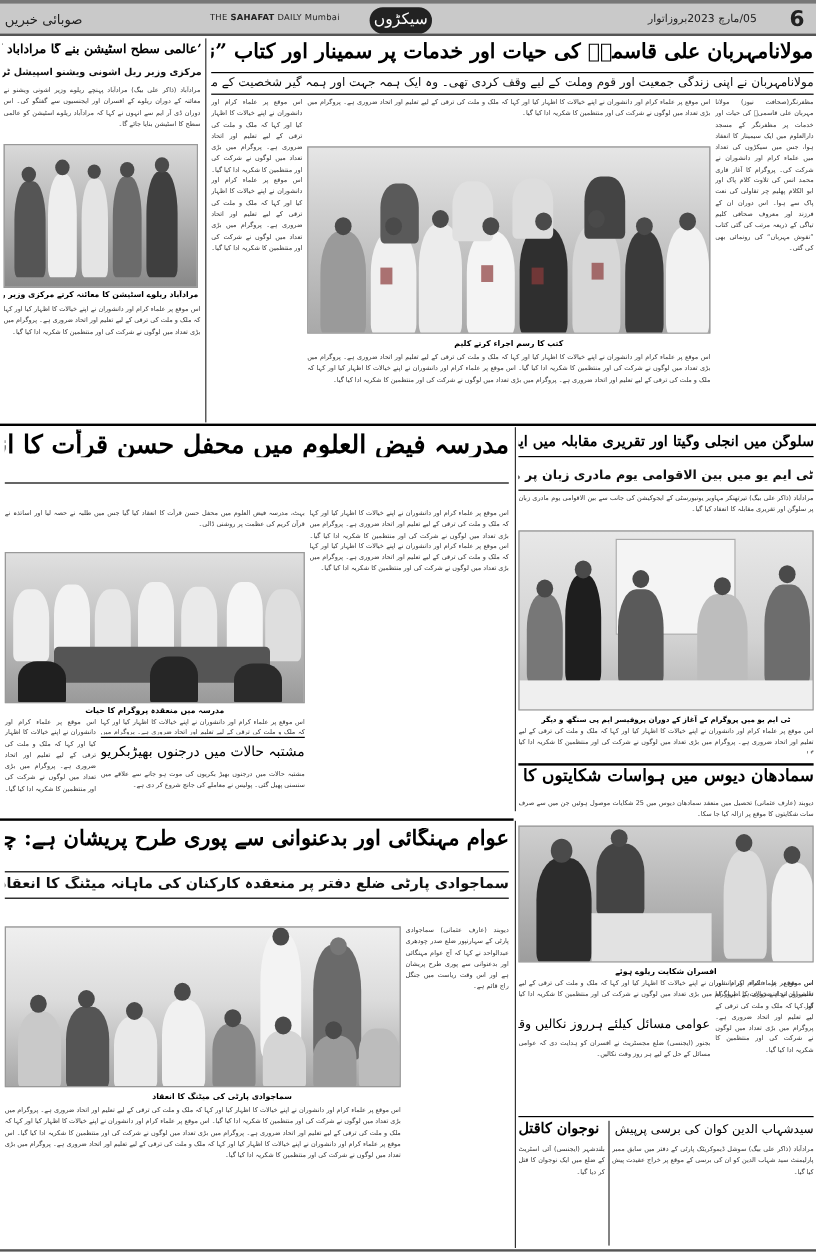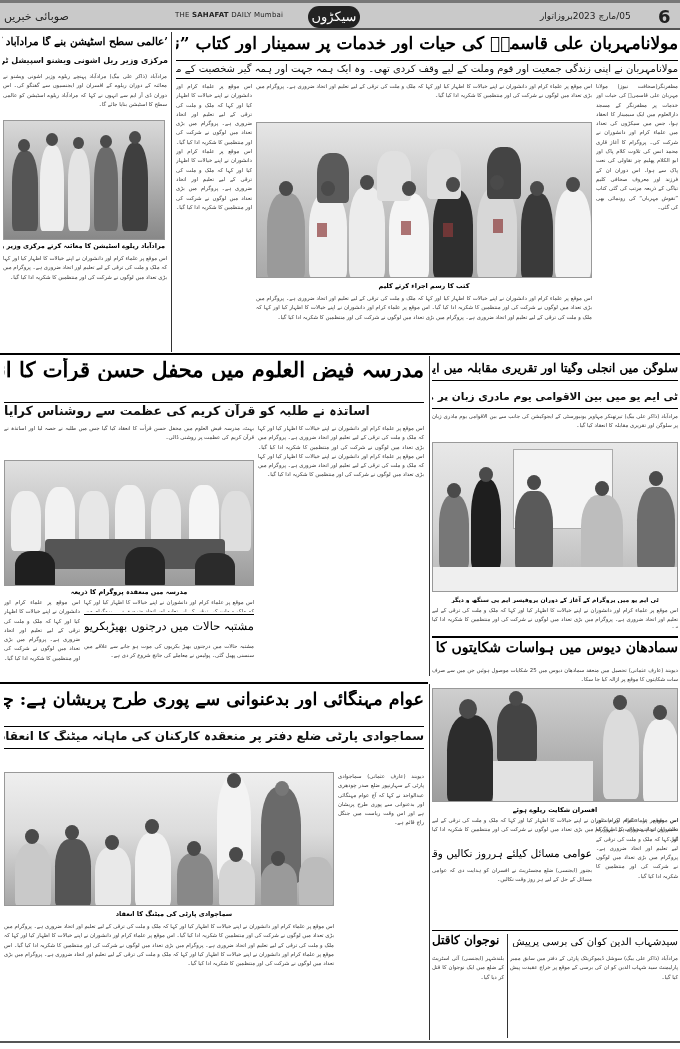--- a/index.html
+++ b/index.html
@@ -108,38 +108,37 @@
   </div>
   <div class="abs caption rtl" style="left:84px;top:250px;width:336px;">کتب کا رسم اجراء کرتے کلیم</div>
   <div class="abs col" style="left:84px;top:262px;width:336px;height:54px;"><span>اس موقع پر علماء کرام اور دانشوران نے اپنے خیالات کا اظہار کیا اور کہا کہ ملک و ملت کی ترقی کے لیے تعلیم اور اتحاد ضروری ہے۔ پروگرام میں بڑی تعداد میں لوگوں نے شرکت کی اور منتظمین کا شکریہ ادا کیا گیا۔ </span><span>اس موقع پر علماء کرام اور دانشوران نے اپنے خیالات کا اظہار کیا اور کہا کہ ملک و ملت کی ترقی کے لیے تعلیم اور اتحاد ضروری ہے۔ پروگرام میں بڑی تعداد میں لوگوں نے شرکت کی اور منتظمین کا شکریہ ادا کیا گیا۔ </span></div>
 </div>
 
 <div class="abs rule" style="left:0;top:353px;width:680px;height:2px;"></div>
 
 <div class="abs" style="left:0;top:356px;width:428px;height:240px;">
   <div class="abs hl rtl" style="left:4px;top:2px;width:420px;font-size:21px;">مدرسہ فیض العلوم میں محفل حسن قرأت کا انعقاد</div>
   <div class="abs rule" style="left:4px;top:46px;width:420px;"></div>
-  <div class="abs sub rtl" style="left:4px;top:48px;width:420px;font-size:12.5px;font-weight:bold;">اساتذہ نے طلبہ کو قرآن کریم کی عظمت سے روشناس کرایا</div>
   <div class="abs col" style="left:4px;top:68px;width:250px;height:34px;">بہٹ، مدرسہ فیض العلوم میں محفل حسن قرأت کا انعقاد کیا گیا جس میں طلبہ نے حصہ لیا اور اساتذہ نے قرآن کریم کی عظمت پر روشنی ڈالی۔</div>
   <div class="abs col" style="left:258px;top:68px;width:166px;height:168px;"><span>اس موقع پر علماء کرام اور دانشوران نے اپنے خیالات کا اظہار کیا اور کہا کہ ملک و ملت کی ترقی کے لیے تعلیم اور اتحاد ضروری ہے۔ پروگرام میں بڑی تعداد میں لوگوں نے شرکت کی اور منتظمین کا شکریہ ادا کیا گیا۔ </span><span>اس موقع پر علماء کرام اور دانشوران نے اپنے خیالات کا اظہار کیا اور کہا کہ ملک و ملت کی ترقی کے لیے تعلیم اور اتحاد ضروری ہے۔ پروگرام میں بڑی تعداد میں لوگوں نے شرکت کی اور منتظمین کا شکریہ ادا کیا گیا۔ </span></div>
   <div class="abs photo" style="left:4px;top:104px;width:250px;height:126px;">
     <div class="bg" style="background:linear-gradient(180deg,#e0e0e0 0%,#c4c4c4 45%,#9a9a9a 100%);"></div>
     <div class="fig" style="left:6px;top:30px;width:30px;height:60px;background:#eee;"></div>
     <div class="fig" style="left:40px;top:26px;width:30px;height:62px;background:#f2f2f2;"></div>
     <div class="fig" style="left:74px;top:30px;width:30px;height:60px;background:#e7e7e7;"></div>
     <div class="fig" style="left:110px;top:24px;width:30px;height:62px;background:#f0f0f0;"></div>
     <div class="fig" style="left:146px;top:28px;width:30px;height:60px;background:#eaeaea;"></div>
     <div class="fig" style="left:184px;top:24px;width:30px;height:62px;background:#f5f5f5;"></div>
     <div class="fig" style="left:216px;top:30px;width:30px;height:60px;background:#dedede;"></div>
     <div class="abs" style="left:40px;top:78px;width:180px;height:30px;background:#555;border-radius:4px;"></div>
     <div class="fig" style="left:10px;top:90px;width:40px;height:36px;background:#1f1f1f;"></div>
     <div class="fig" style="left:120px;top:86px;width:40px;height:40px;background:#262626;"></div>
     <div class="fig" style="left:190px;top:92px;width:40px;height:34px;background:#2b2b2b;"></div>
   </div>
-  <div class="abs caption rtl" style="left:4px;top:232px;width:250px;">مدرسہ میں منعقدہ پروگرام کا ذریعہ</div>
+  <div class="abs caption rtl" style="left:4px;top:232px;width:250px;">مدرسہ میں منعقدہ پروگرام کا حیات</div>
 </div>
 
 <div class="abs vrule" style="left:429px;top:356px;height:320px;"></div>
 
 <div class="abs" style="left:430px;top:356px;width:250px;height:280px;">
   <div class="abs hl rtl" style="left:2px;top:6px;width:246px;font-size:12px;">سلوگن میں انجلی وگیتا اور تقریری مقابلہ میں ایشیکا نے اول مقام حاصل کیا</div>
   <div class="abs rule" style="left:2px;top:24px;width:246px;"></div>
   <div class="abs sub rtl" style="left:2px;top:34px;width:246px;font-size:10.5px;font-weight:bold;">ٹی ایم یو میں بین الاقوامی یوم مادری زبان پر منعقد ہوا سلوگن اور تقریری مقابلہ</div>
   <div class="abs rule" style="left:2px;top:52px;width:246px;"></div>
   <div class="abs col" style="left:2px;top:56px;width:246px;height:26px;">مرادآباد (ذاکر علی بیگ) تیرتھنکر مہاویر یونیورسٹی کے ایجوکیشن کی جانب سے بین الاقوامی یوم مادری زبان پر سلوگن اور تقریری مقابلہ کا انعقاد کیا گیا۔</div>
@@ -219,21 +218,21 @@
     <div class="fig" style="left:294px;top:84px;width:34px;height:50px;background:#bcbcbc;"></div>
     <div class="head" style="left:20px;top:56px;width:14px;height:15px;"></div>
     <div class="head" style="left:60px;top:52px;width:14px;height:15px;"></div>
     <div class="head" style="left:100px;top:62px;width:14px;height:15px;"></div>
     <div class="head" style="left:140px;top:46px;width:14px;height:15px;"></div>
     <div class="head" style="left:182px;top:68px;width:14px;height:15px;"></div>
     <div class="head" style="left:224px;top:74px;width:14px;height:15px;"></div>
     <div class="head" style="left:266px;top:78px;width:14px;height:15px;"></div>
   </div>
   <div class="abs col" style="left:338px;top:88px;width:86px;height:166px;">دیوبند (عارف عثمانی) سماجوادی پارٹی کے سہارنپور ضلع صدر چودھری عبدالواحد نے کہا کہ آج عوام مہنگائی اور بدعنوانی سے پوری طرح پریشان ہے اور اس وقت ریاست میں جنگل راج قائم ہے۔</div>
-  <div class="abs caption rtl" style="left:9px;top:226px;width:330px;">سماجوادی پارٹی کی میٹنگ کا انعقاد</div>
+  <div class="abs caption rtl" style="left:20px;top:226px;width:330px;">سماجوادی پارٹی کی میٹنگ کا انعقاد</div>
   <div class="abs col" style="left:4px;top:238px;width:330px;height:116px;"><span>اس موقع پر علماء کرام اور دانشوران نے اپنے خیالات کا اظہار کیا اور کہا کہ ملک و ملت کی ترقی کے لیے تعلیم اور اتحاد ضروری ہے۔ پروگرام میں بڑی تعداد میں لوگوں نے شرکت کی اور منتظمین کا شکریہ ادا کیا گیا۔ </span><span>اس موقع پر علماء کرام اور دانشوران نے اپنے خیالات کا اظہار کیا اور کہا کہ ملک و ملت کی ترقی کے لیے تعلیم اور اتحاد ضروری ہے۔ پروگرام میں بڑی تعداد میں لوگوں نے شرکت کی اور منتظمین کا شکریہ ادا کیا گیا۔ </span><span>اس موقع پر علماء کرام اور دانشوران نے اپنے خیالات کا اظہار کیا اور کہا کہ ملک و ملت کی ترقی کے لیے تعلیم اور اتحاد ضروری ہے۔ پروگرام میں بڑی تعداد میں لوگوں نے شرکت کی اور منتظمین کا شکریہ ادا کیا گیا۔ </span></div>
 </div>
 
 <div class="abs vrule" style="left:429px;top:684px;height:356px;"></div>
 
 <div class="abs rule" style="left:432px;top:930px;width:246px;"></div>
 <div class="abs" style="left:430px;top:932px;width:76px;height:108px;">
   <div class="abs hl rtl" style="left:2px;top:2px;width:72px;font-size:12px;">نوجوان کاقتل</div>
   <div class="abs col" style="left:2px;top:22px;width:72px;height:84px;">بلندشہر (ایجنسی) آئی اسٹریٹ کے ضلع میں ایک نوجوان کا قتل کر دیا گیا۔</div>
 </div>

